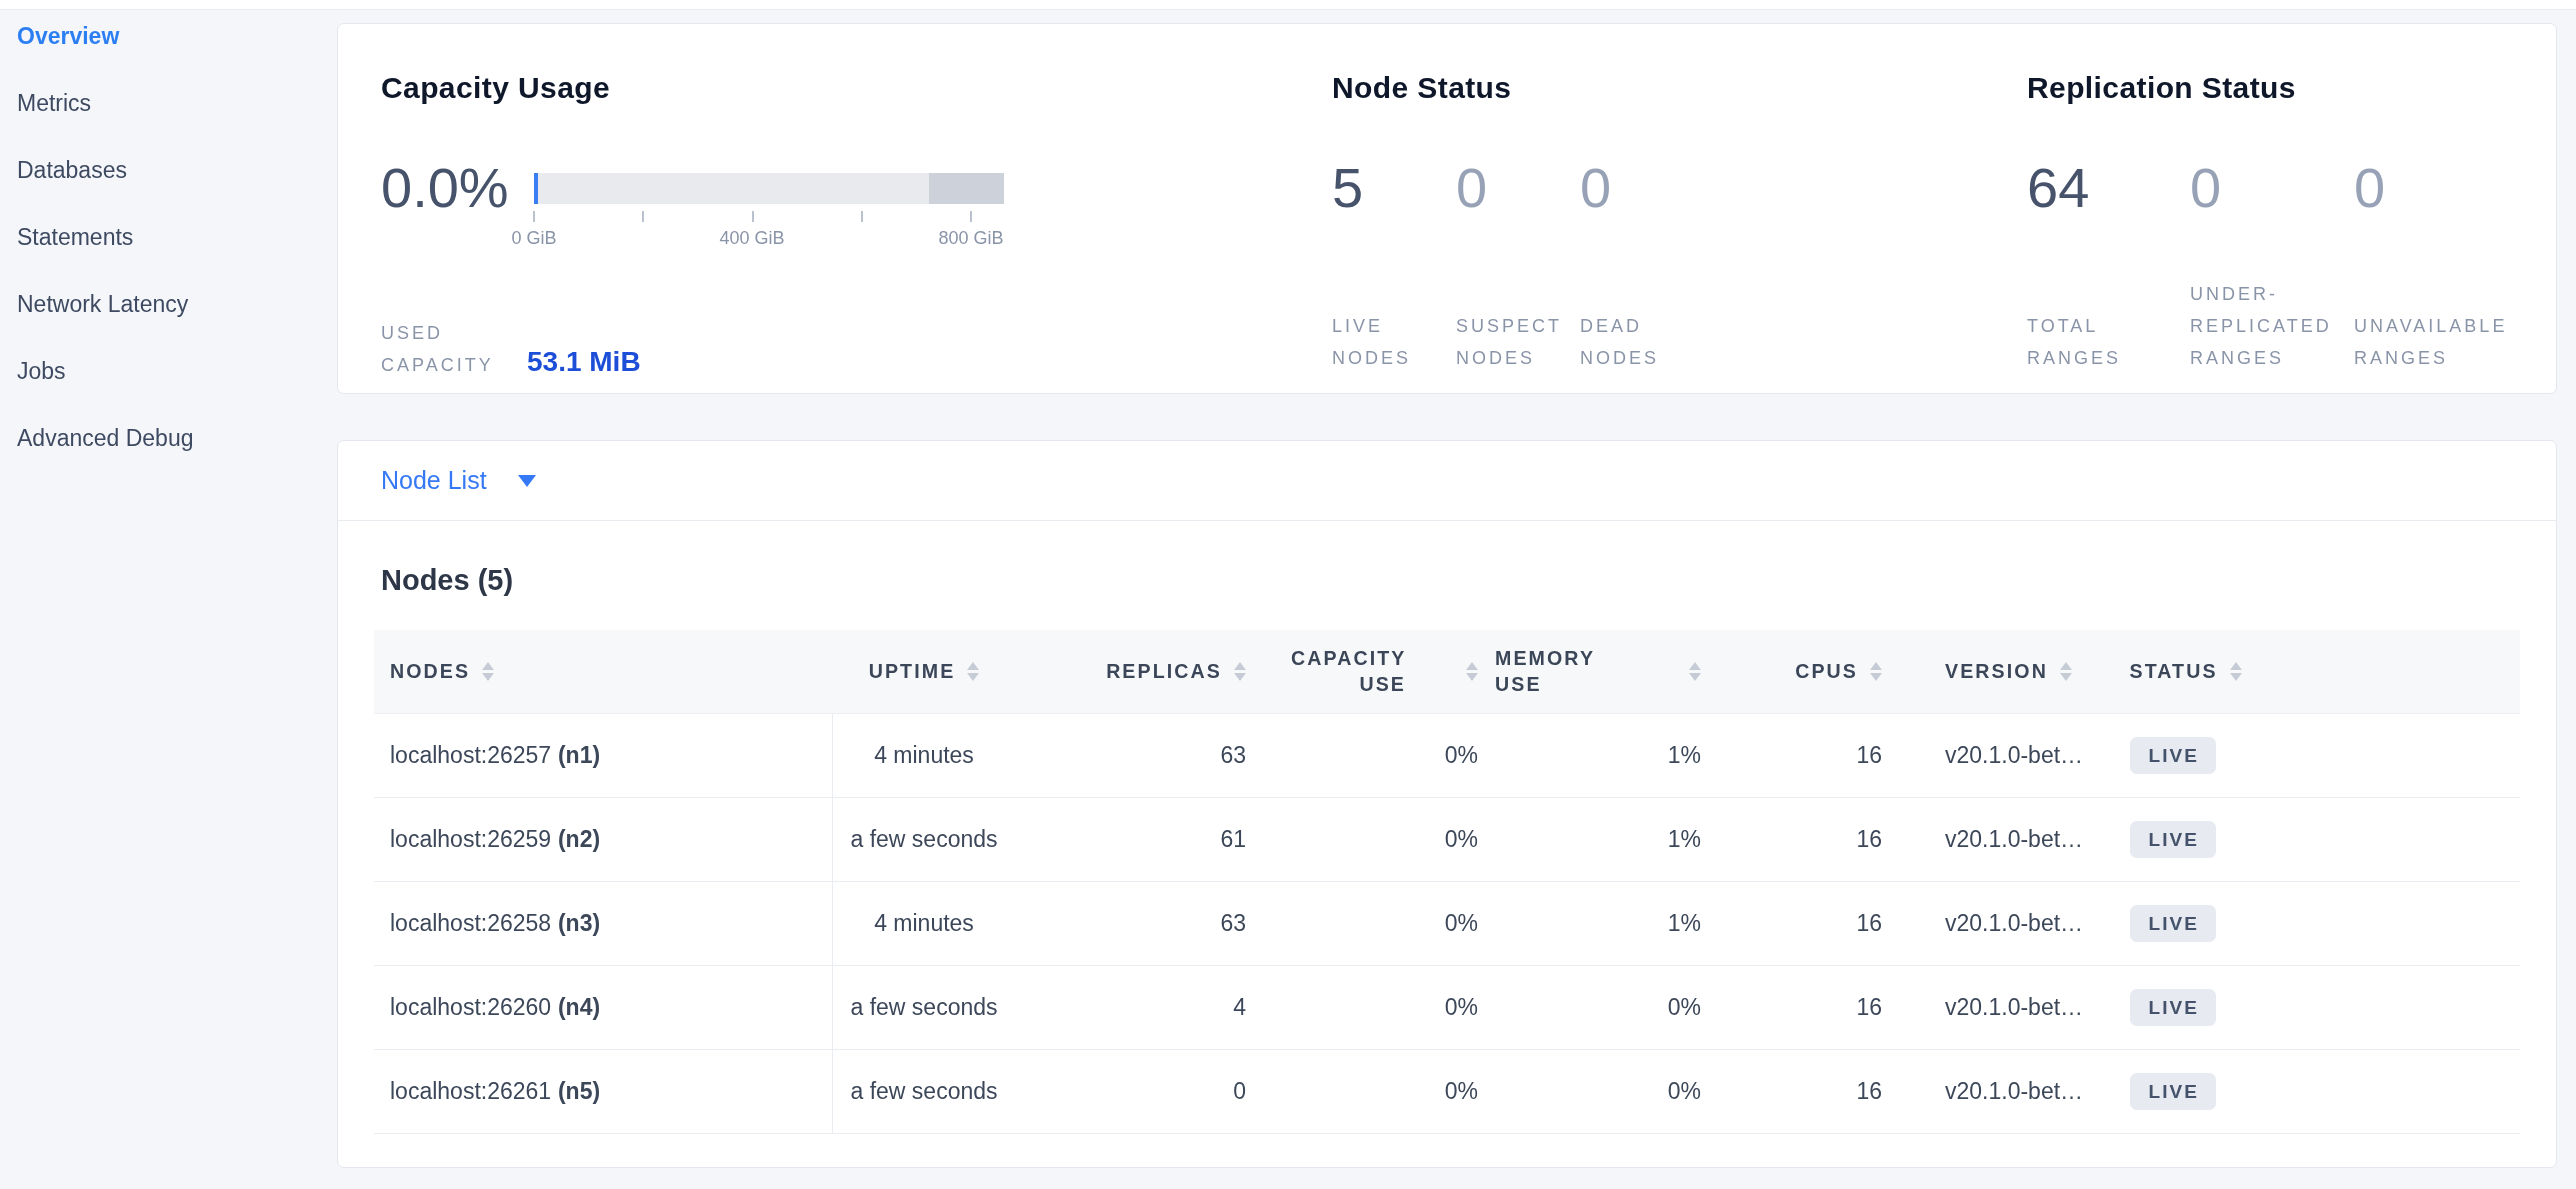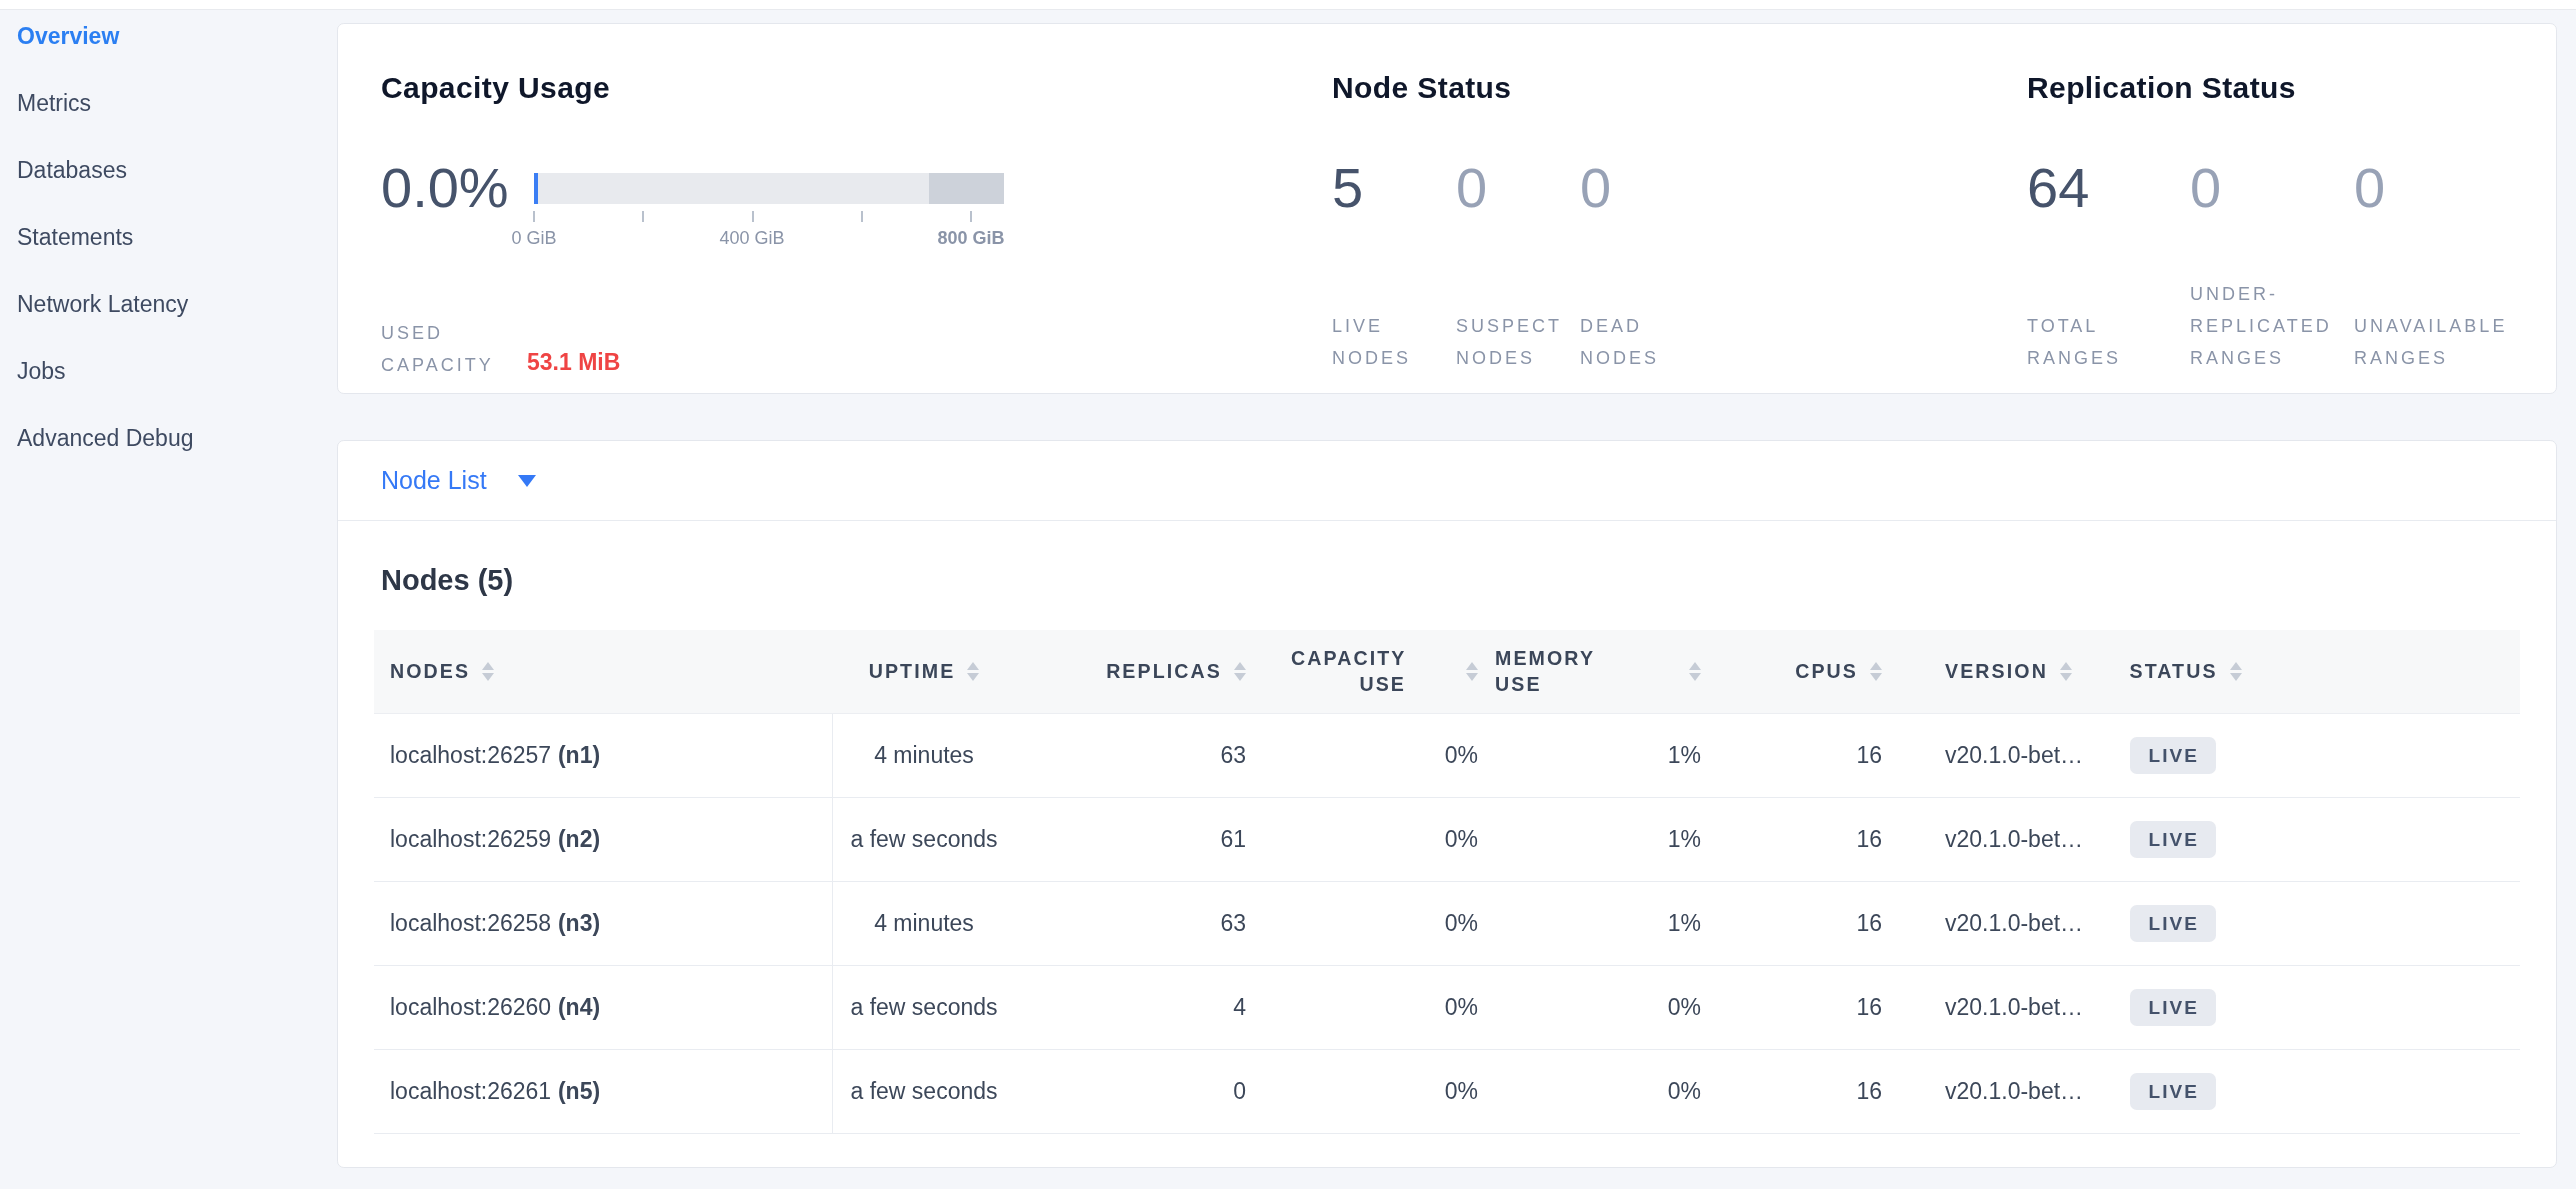--- a/index.html
+++ b/index.html
@@ -55,21 +55,21 @@
     position:absolute; top:0; transform:translateX(-50%);
     font-size:18px; color:#8a94a8; white-space:nowrap;
   }
   .cap-stats { position:absolute; left:0; top:293px; display:flex; align-items:flex-end; }
   .stat-label {
     font-size:18px; letter-spacing:3px; color:#8a94a8; line-height:32px;
     text-transform:uppercase;
   }
   .cap-stats .stat-label.w1 { width:146px; }
   .cap-stats .stat-label.w2 { width:138px; }
-  .stat-value { font-size:23px; font-weight:bold; color:#ef4444; line-height:38px; white-space:nowrap; }
+  .stat-value { font-size:28px; font-weight:bold; color:#1d4ed8; line-height:38px; white-space:nowrap; }
   .cap-stats .pair2 { margin-left:19.6px; }
   .cap-stats .pair { display:flex; align-items:flex-end; }
   
   .stat-cols { position:absolute; left:0; top:130px; display:flex; height:220px; }
   .stat-col { display:flex; flex-direction:column; height:100%; }
   .stat-num { font-size:56px; font-weight:500; line-height:68px; color:#46536b; }
   .stat-col.dim .stat-num { color:#98a2b6; }
   .stat-col .stat-label { margin-top:auto; }
   .sec-nodes .stat-col { width:124px; }
   .sec-nodes .stat-col .stat-label { max-width:115px; }
@@ -156,21 +156,21 @@
       <div class="cap-ticks">
         <div class="cap-tick" style="left:-0.9px;"></div>
         <div class="cap-tick" style="left:108px;"></div>
         <div class="cap-tick" style="left:218px;"></div>
         <div class="cap-tick" style="left:327px;"></div>
         <div class="cap-tick" style="left:436px;"></div>
       </div>
       <div class="cap-tick-labels">
         <span class="cap-tick-label" style="left:0;">0 GiB</span>
         <span class="cap-tick-label" style="left:218px;">400 GiB</span>
-        <span class="cap-tick-label" style="left:437px;font-weight:bold;">800 GiB</span>
+        <span class="cap-tick-label" style="left:437px;">800 GiB</span>
       </div>
     </div>
     <div class="cap-stats">
       <div class="pair">
         <div class="stat-label w1">USED CAPACITY</div>
         <div class="stat-value">53.1 MiB</div>
       </div>
     </div>
   </div>
 

